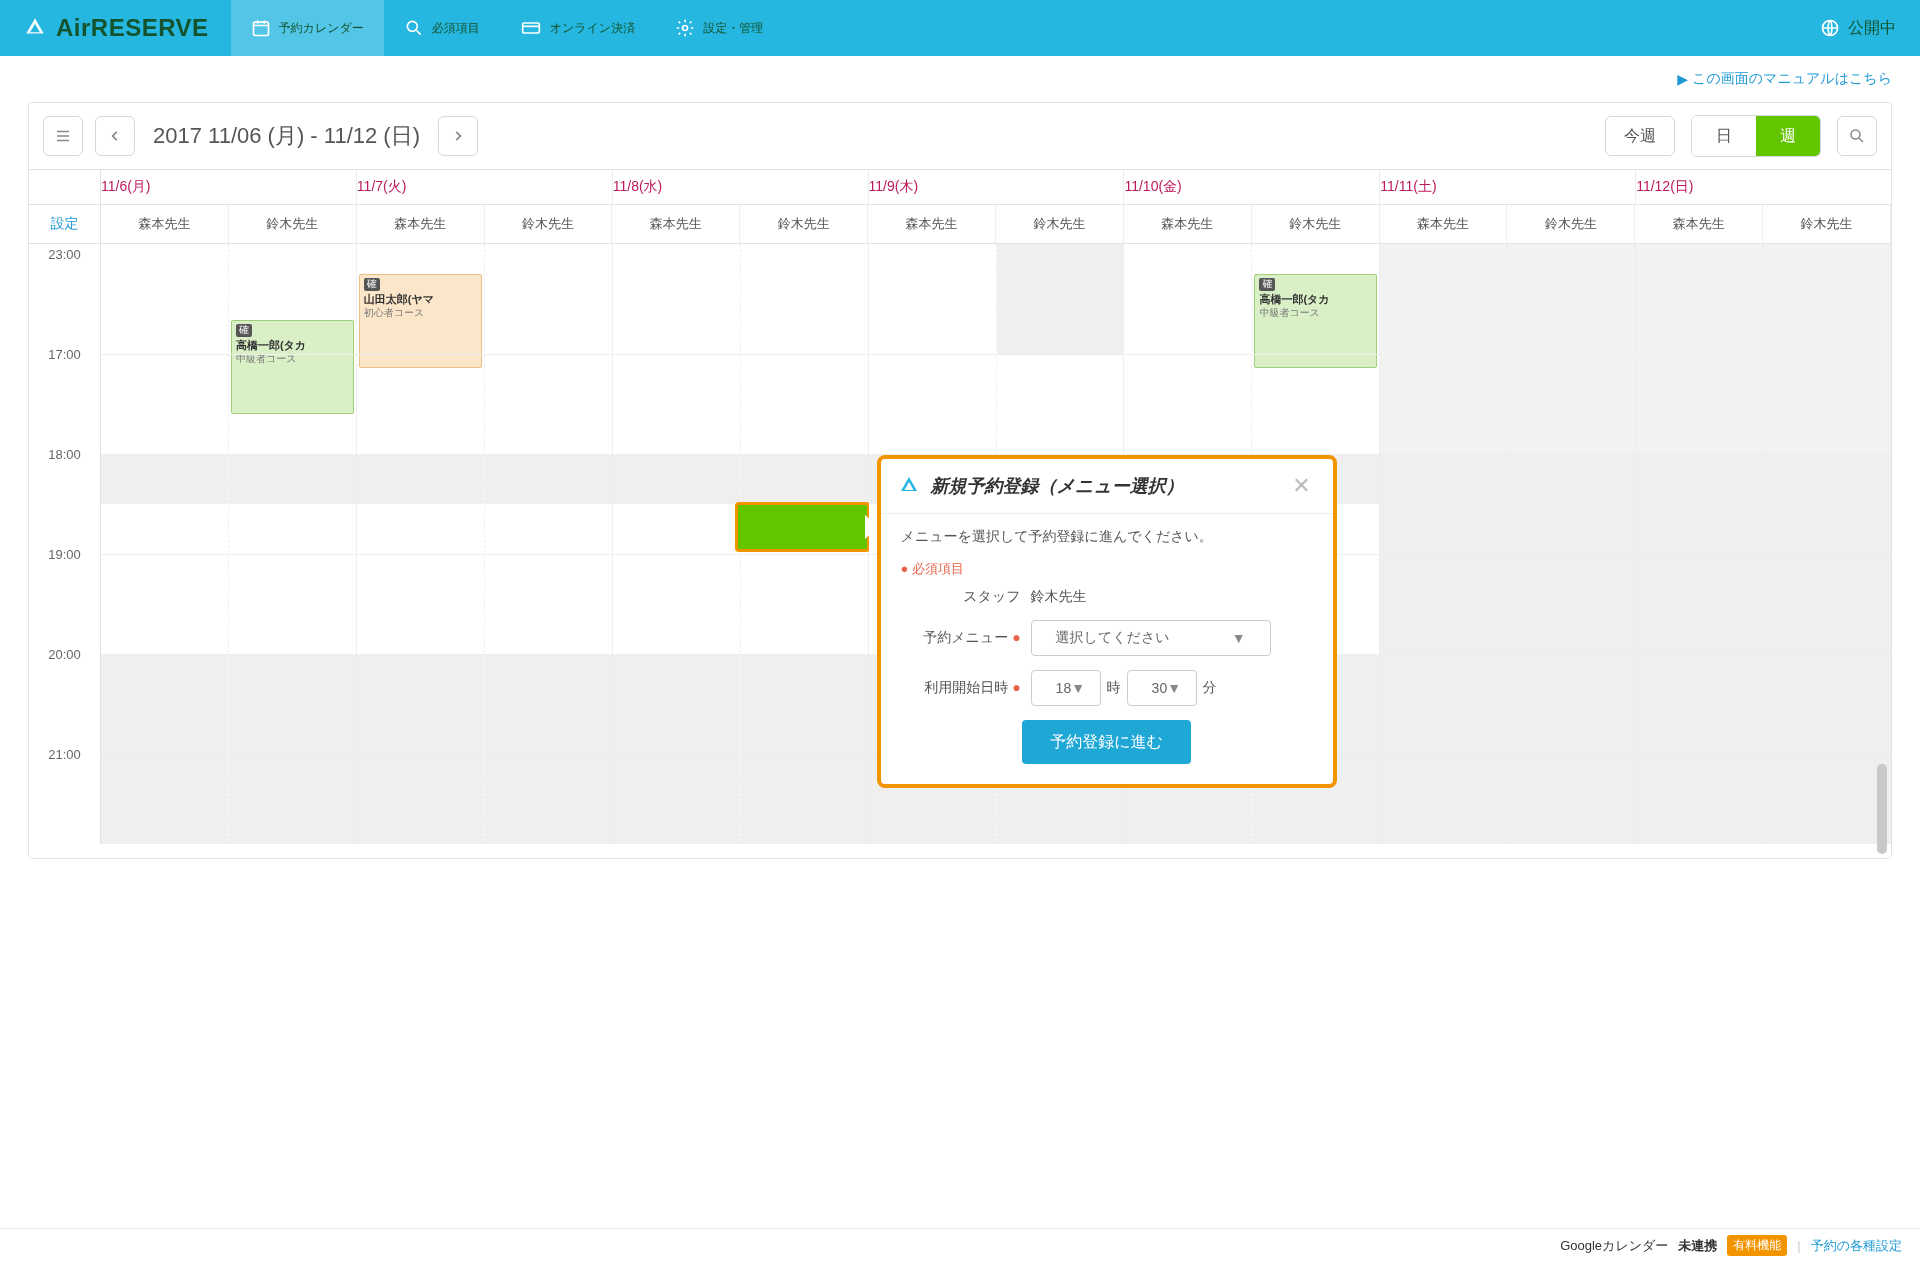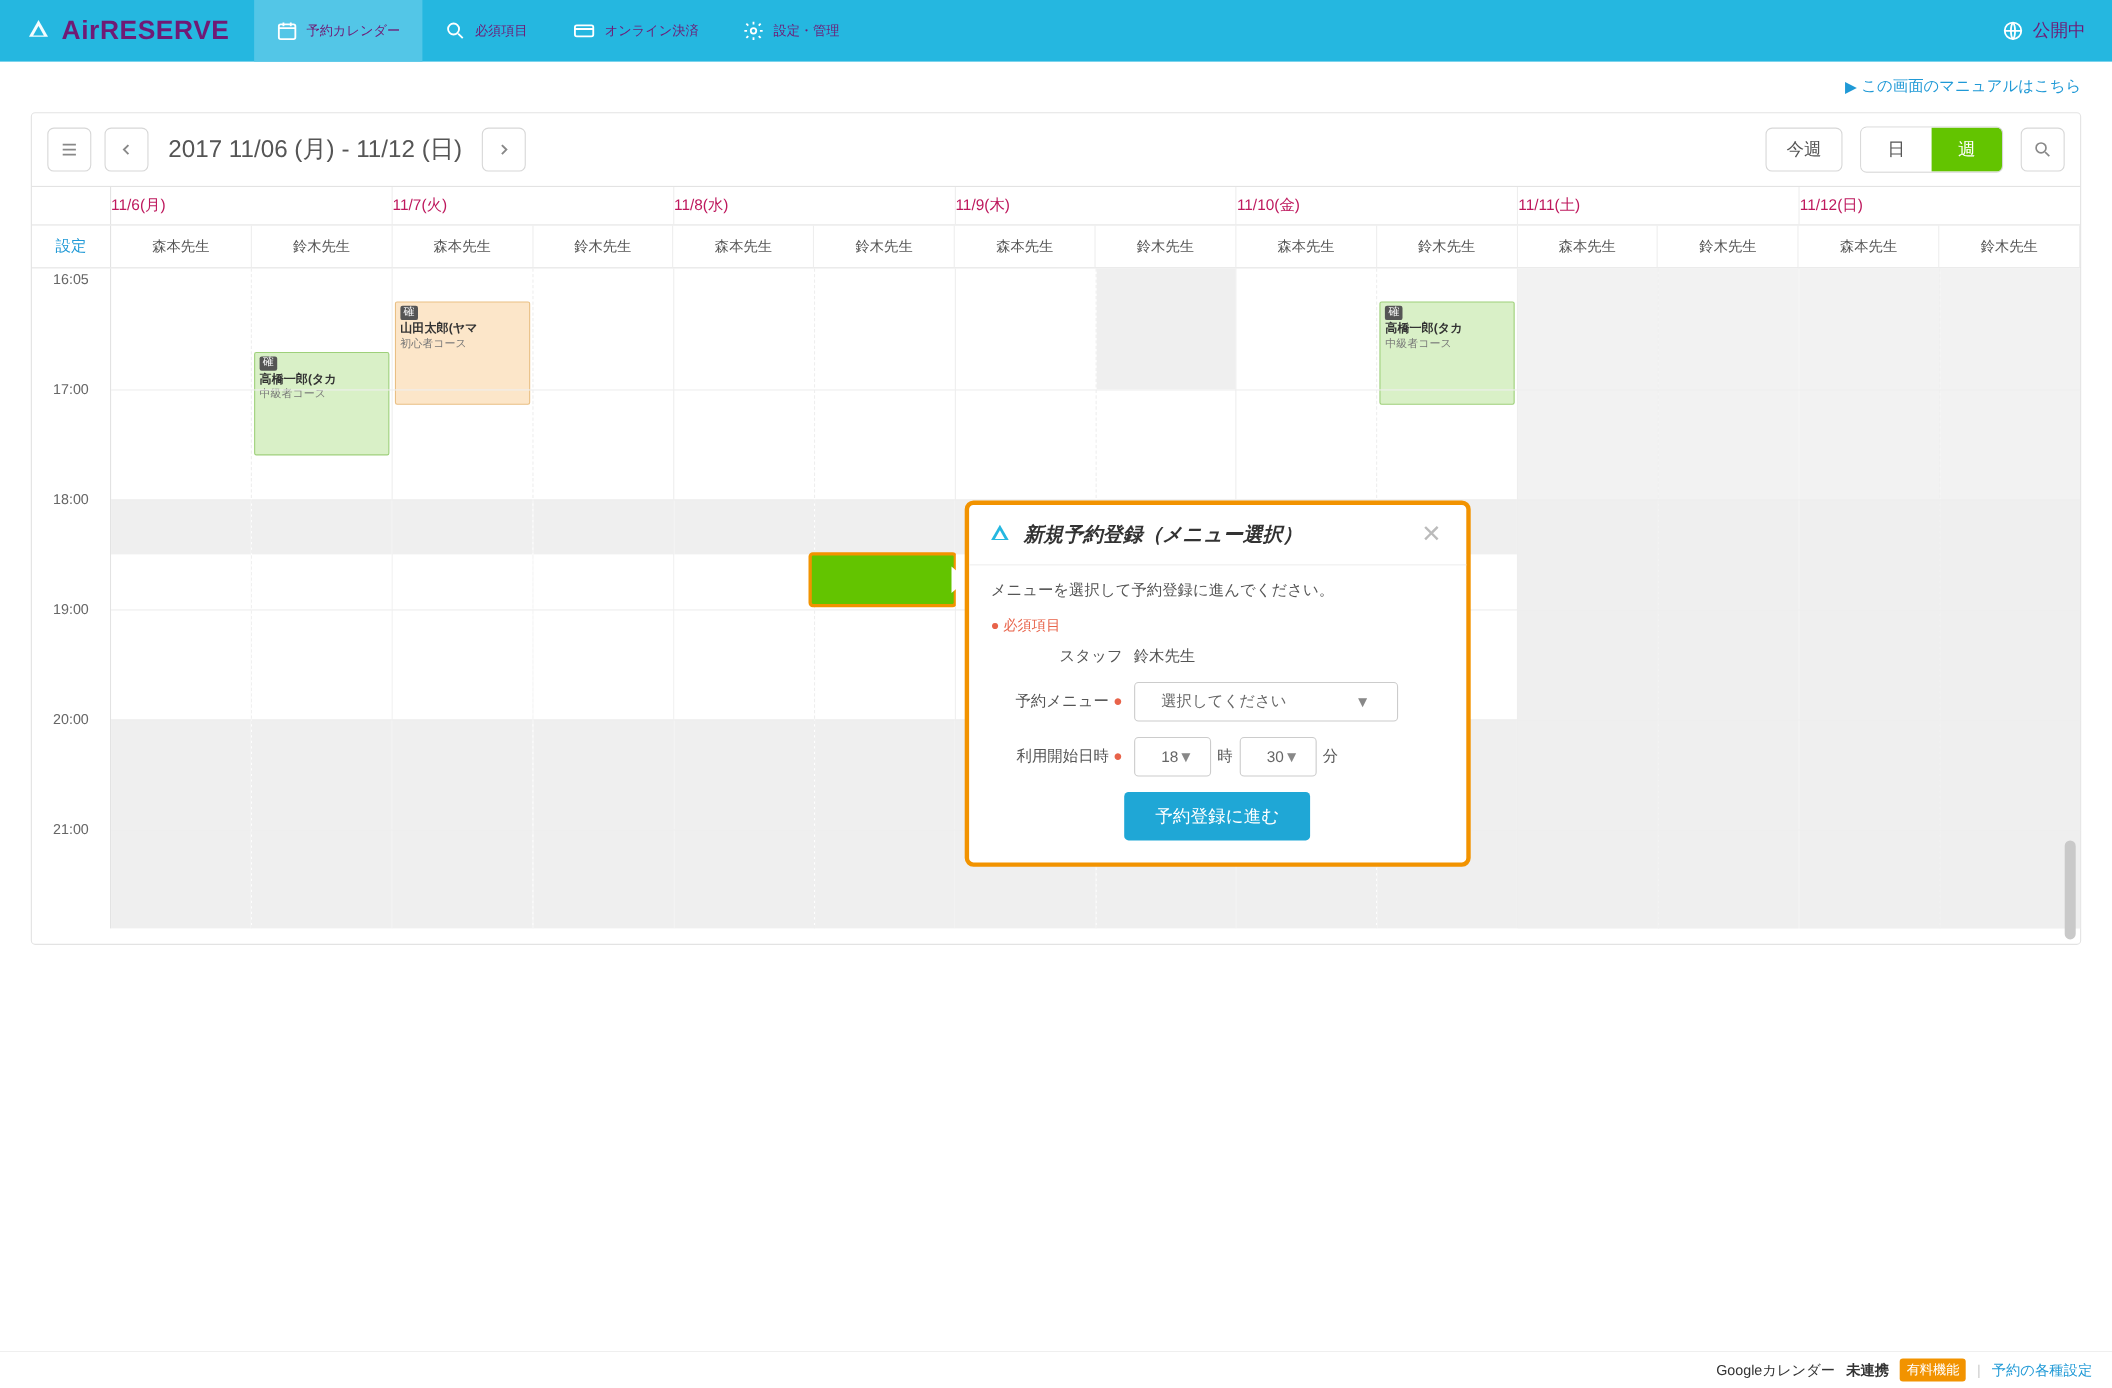--- a/index.html
+++ b/index.html
@@ -1,19 +1,19 @@
 <!DOCTYPE html>
 <html><head>
 <meta charset="utf-8">
 <style>
 html,body{margin:0;padding:0;font-family:"Hiragino Kaku Gothic ProN","Meiryo",sans-serif;background:#fff;color:#333;}
 *{box-sizing:border-box;}
 
 
-.topnav{background:#25b7e0;height:56px;display:flex;align-items:stretch;color:#701a75;}
+.topnav{background:#25b7e0;height:56px;display:flex;align-items:stretch;color:#14532d;}
 .brand{display:flex;align-items:center;padding:0 22px;font-size:24px;font-weight:600;letter-spacing:0.5px;}
 .brand svg{margin-right:8px;}
 .navitem{display:flex;align-items:center;padding:0 20px;font-size:12px;cursor:pointer;}
 .navitem.active{background:#53c6e7;}
 .navitem svg, .navitem .ico{margin-right:8px;}
 .nav-spacer{flex:1;}
 .pubstatus{display:flex;align-items:center;padding:0 24px;font-size:16px;}
 
 
 .manual-row{display:flex;justify-content:flex-end;padding:14px 28px 0 28px;}
@@ -232,21 +232,21 @@
           <div class="st">鈴木先生</div>
         </div>
       <div class="staffcell">
           <div class="st">森本先生</div>
           <div class="st">鈴木先生</div>
         </div>
     </div>
 
     <div class="body-row">
       <div class="timecol">
-        <div class="tick" style="top:10px">16:05</div>
+        <div class="tick" style="top:10px">23:00</div>
         <div class="tick" style="top:110px">17:00</div>
         <div class="tick" style="top:210px">18:00</div>
         <div class="tick" style="top:310px">19:00</div>
         <div class="tick" style="top:410px">20:00</div>
         <div class="tick" style="top:510px">21:00</div>
       </div>
       <div class="slots" id="slots">
 
       <div class="daycol">
             <div class="subcol">

